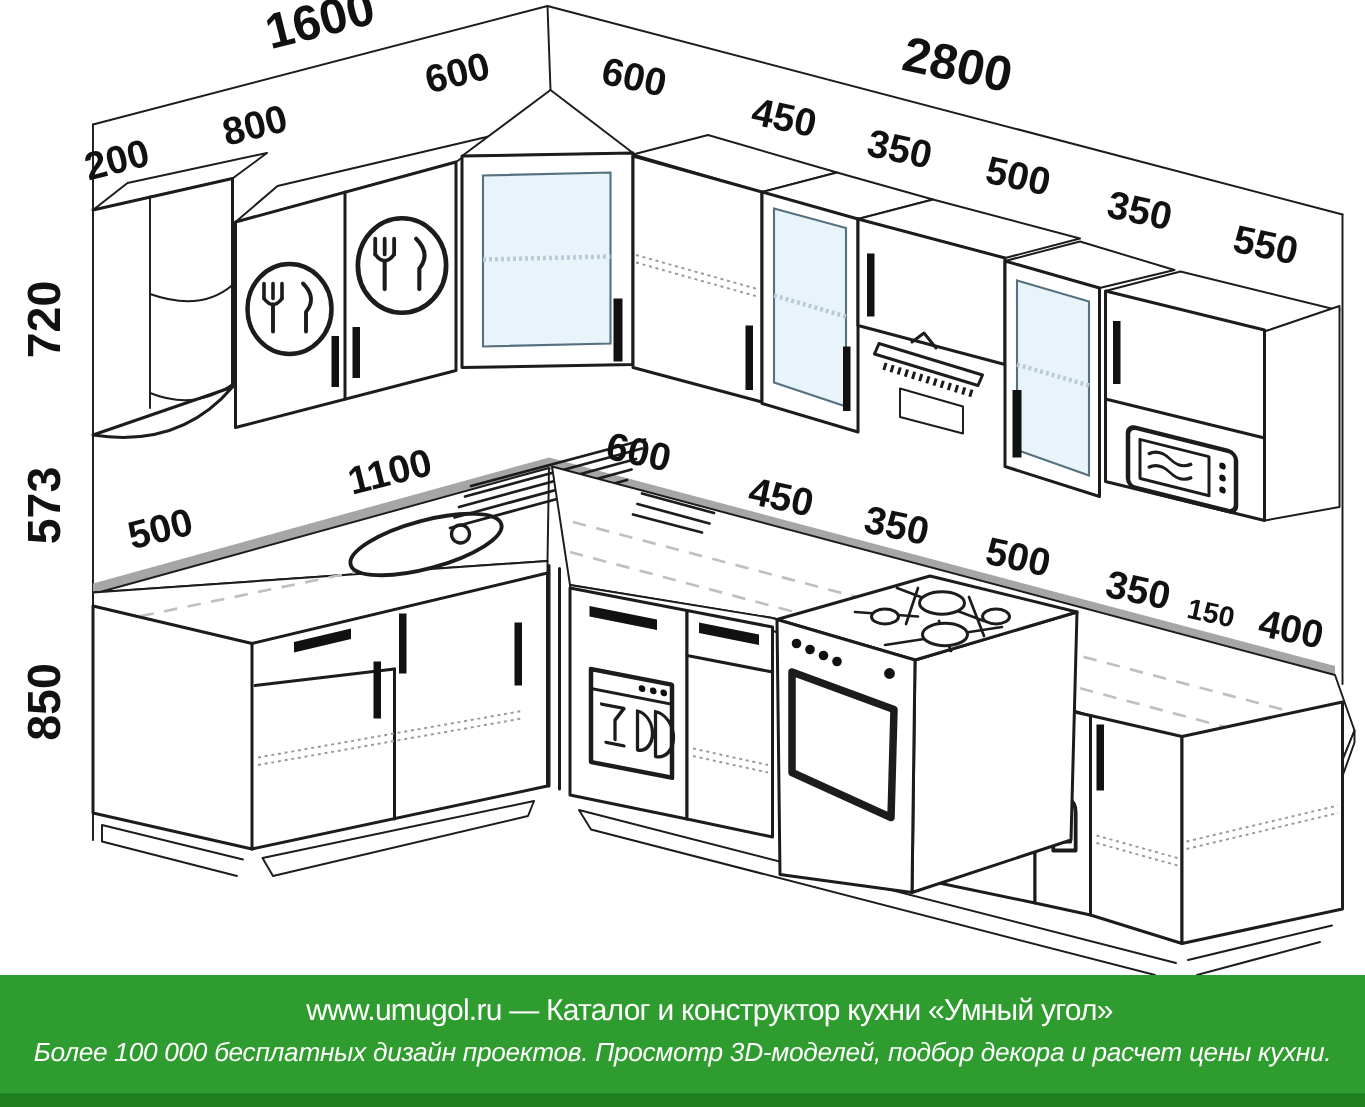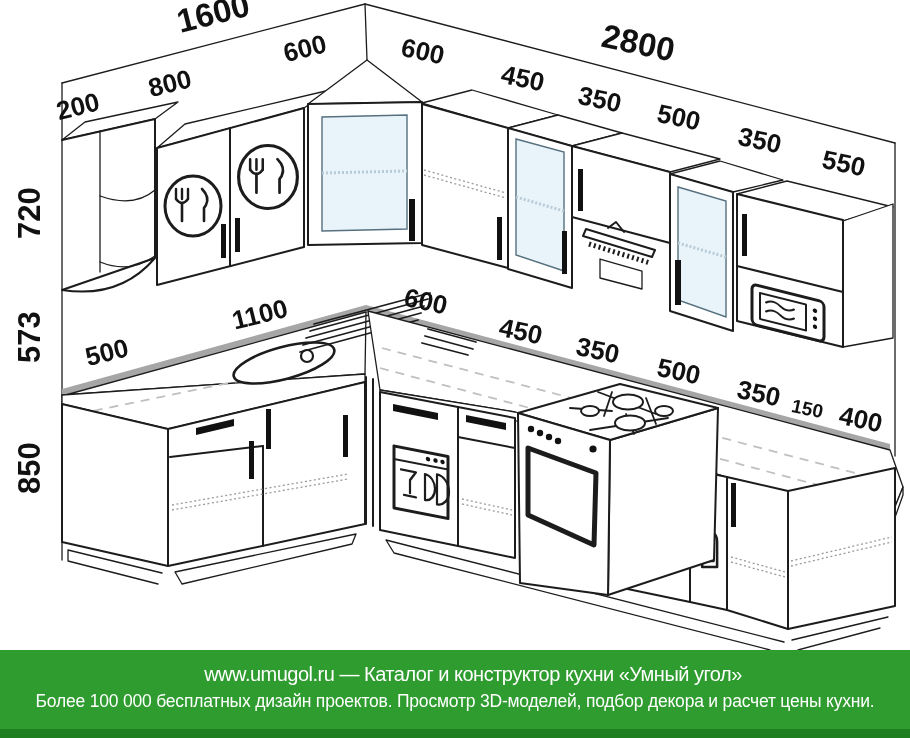--- a/index.html
+++ b/index.html
@@ -15,21 +15,21 @@
   .blk{fill:#111;stroke:none;}
   .glass{fill:var(--glass,#e9f3fa);stroke:#55707e;stroke-width:1.4;}
   .gshelf{stroke:#b9cbd6;stroke-width:3;stroke-dasharray:2 2;fill:none;}
   .dash{fill:none;stroke:#9a9a9a;stroke-width:1.3;stroke-dasharray:2 2.5;}
   .gdash{fill:none;stroke:var(--dash,#c0c0c0);stroke-width:1.8;stroke-dasharray:9 7;}
   .band{fill:var(--backsplash,#a6a6a6);stroke:none;}
   
   .footer{position:absolute;left:0;top:650px;width:910px;height:88px;
           background:var(--green,#2e9c2e);color:var(--footer-text,#fff);text-align:center;}
   .footer .f1{margin-top:13px;font-size:20px;font-weight:normal;letter-spacing:-0.5px;white-space:nowrap;margin-left:36px;}
-  .footer .f2{margin-top:5px;font-size:17.5px;letter-spacing:-0.2px;white-space:nowrap;}
+  .footer .f2{margin-top:5px;font-size:17.5px;letter-spacing:-0.2px;white-space:nowrap;font-style:italic;}
   .fstrip{position:absolute;left:0;bottom:0;width:100%;height:9px;background:var(--green-dark,#1f7e1f);}
 </style>
 </head>
 <body>
 
 <div class="stage">
 
 <svg width="910" height="650" viewBox="0 0 910 650">
   <defs>
     <g id="plateIcon">

